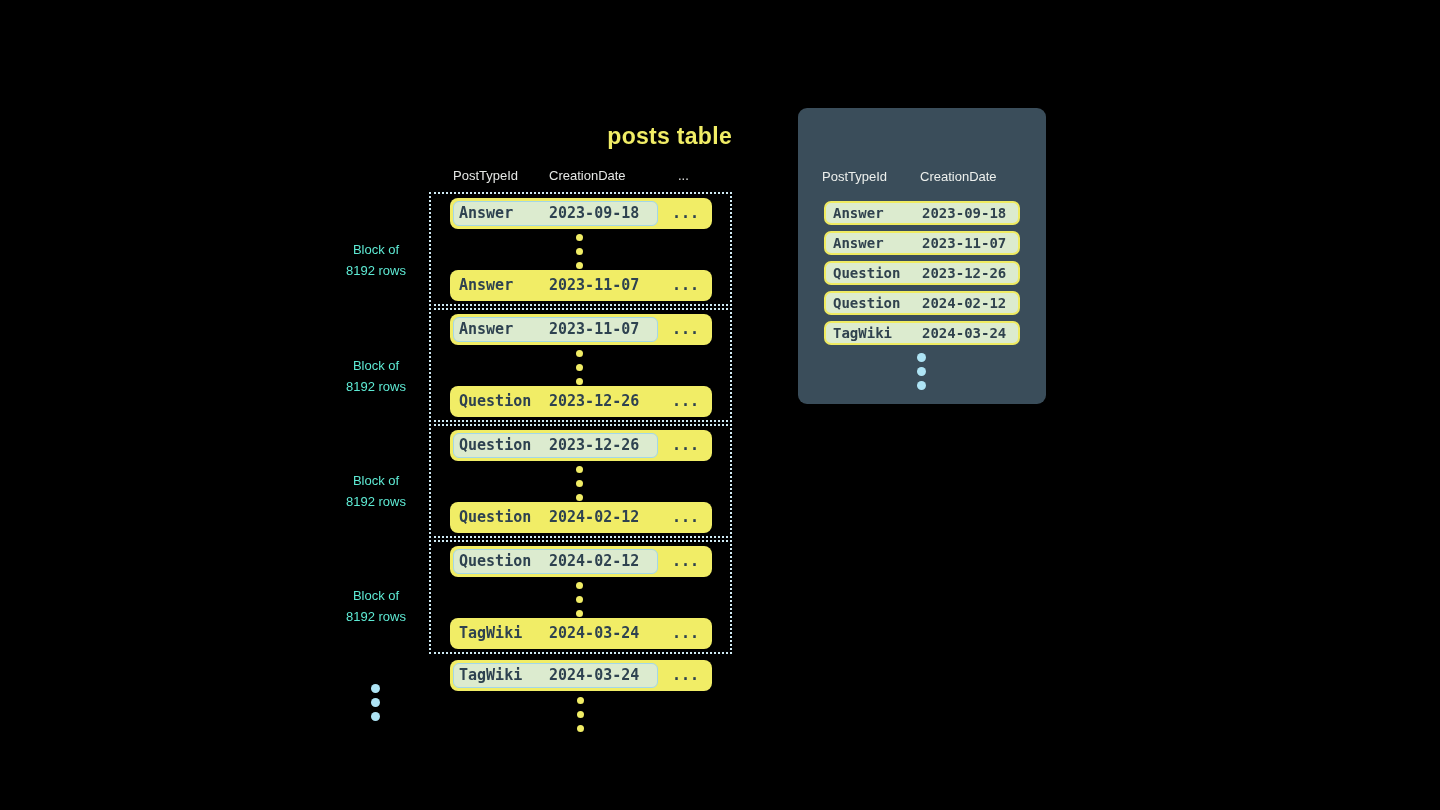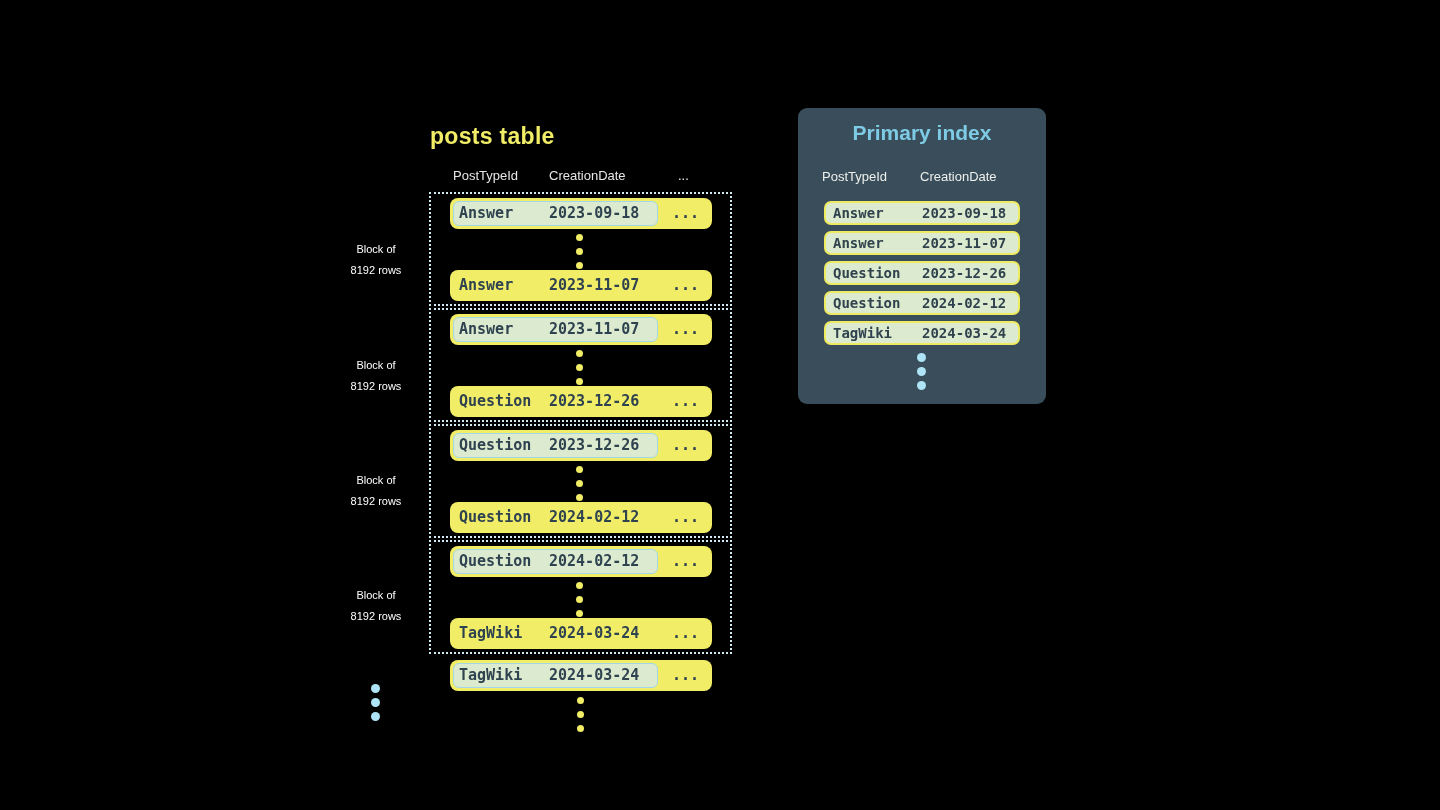--- a/index.html
+++ b/index.html
@@ -11,40 +11,40 @@
     background: #000;
     overflow: hidden;
     font-family: "Liberation Sans", sans-serif;
   }
   .mono { font-family: Liberation Sans, sans-serif; }
 
   
   .posts-title {
     position: absolute;
     left: 430px; top: 123px; width: 302px;
-    text-align: left;
+    text-align: right;
     font-size: 23px; font-weight: 600;
     color: #f1ed66;
     letter-spacing: 0.3px;
   }
   .col-head {
     position: absolute; top: 168px;
     font-size: 13px; color: #e6e8e6;
   }
   .block {
     position: absolute;
     left: 429px; width: 303px; height: 114px;
     border: 2px dotted #cfeaf3;
   }
   .block-label {
     position: absolute;
     left: 266px; width: 220px;
     text-align: center;
-    color: #ffffff;
-    font-size: 11px; line-height: 21px;
+    color: #5eead4;
+    font-size: 13px; line-height: 21px;
   }
   .prow {
     position: absolute;
     left: 19px; width: 262px; height: 31px;
     background: #f1ed66;
     border-radius: 8px;
   }
   .prow.first { top: 4px; }
   .prow.last  { top: 76px; }
   .prow .hl {
@@ -225,21 +225,20 @@
     <div class="dot"></div>
   </div>
 
   <div class="vdots bdots" style="left:371px; top:684px">
     <div class="dot"></div>
     <div class="dot"></div>
     <div class="dot"></div>
   </div>
 
   <div class="panel">
-    <div class="panel-title">Primary index</div>
     <span class="col-head2 mono" style="left:24px">PostTypeId</span>
     <span class="col-head2 mono" style="left:122px">CreationDate</span>
 
     <div class="irow" style="top:93px">
       <span class="c-type">Answer</span>
       <span class="c-date">2023-09-18</span>
     </div>
     <div class="irow" style="top:123px">
       <span class="c-type">Answer</span>
       <span class="c-date">2023-11-07</span>

